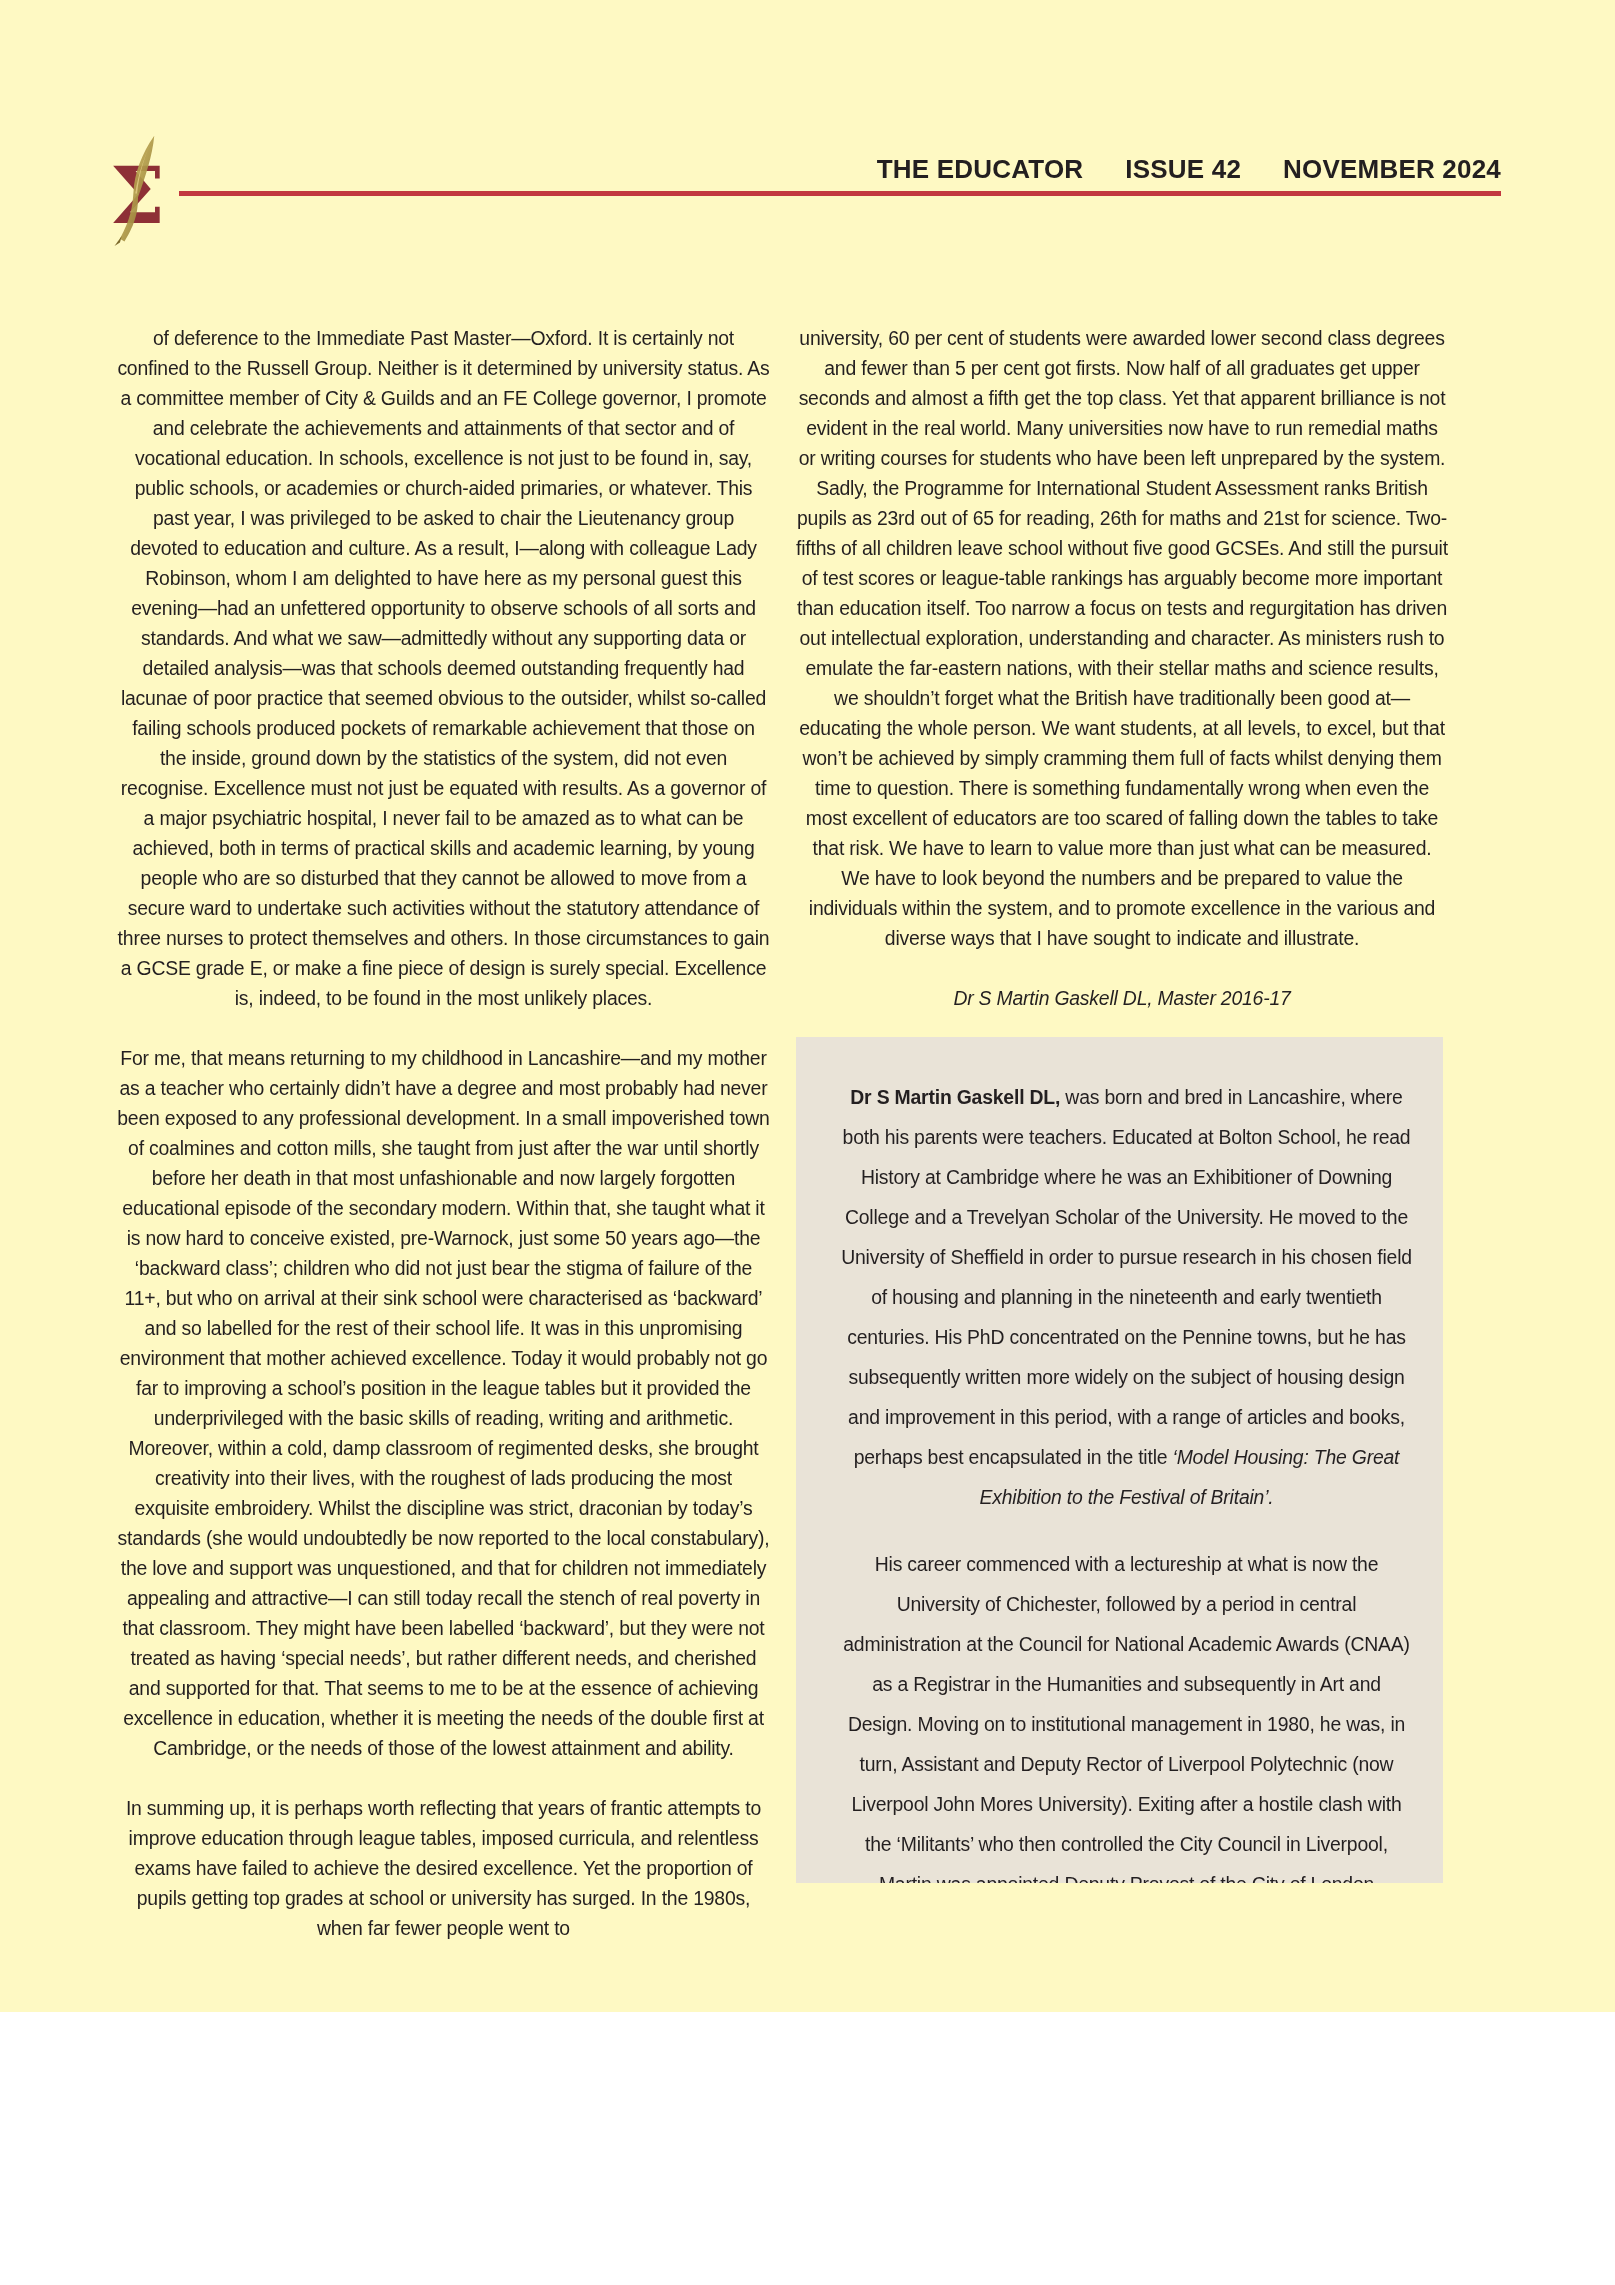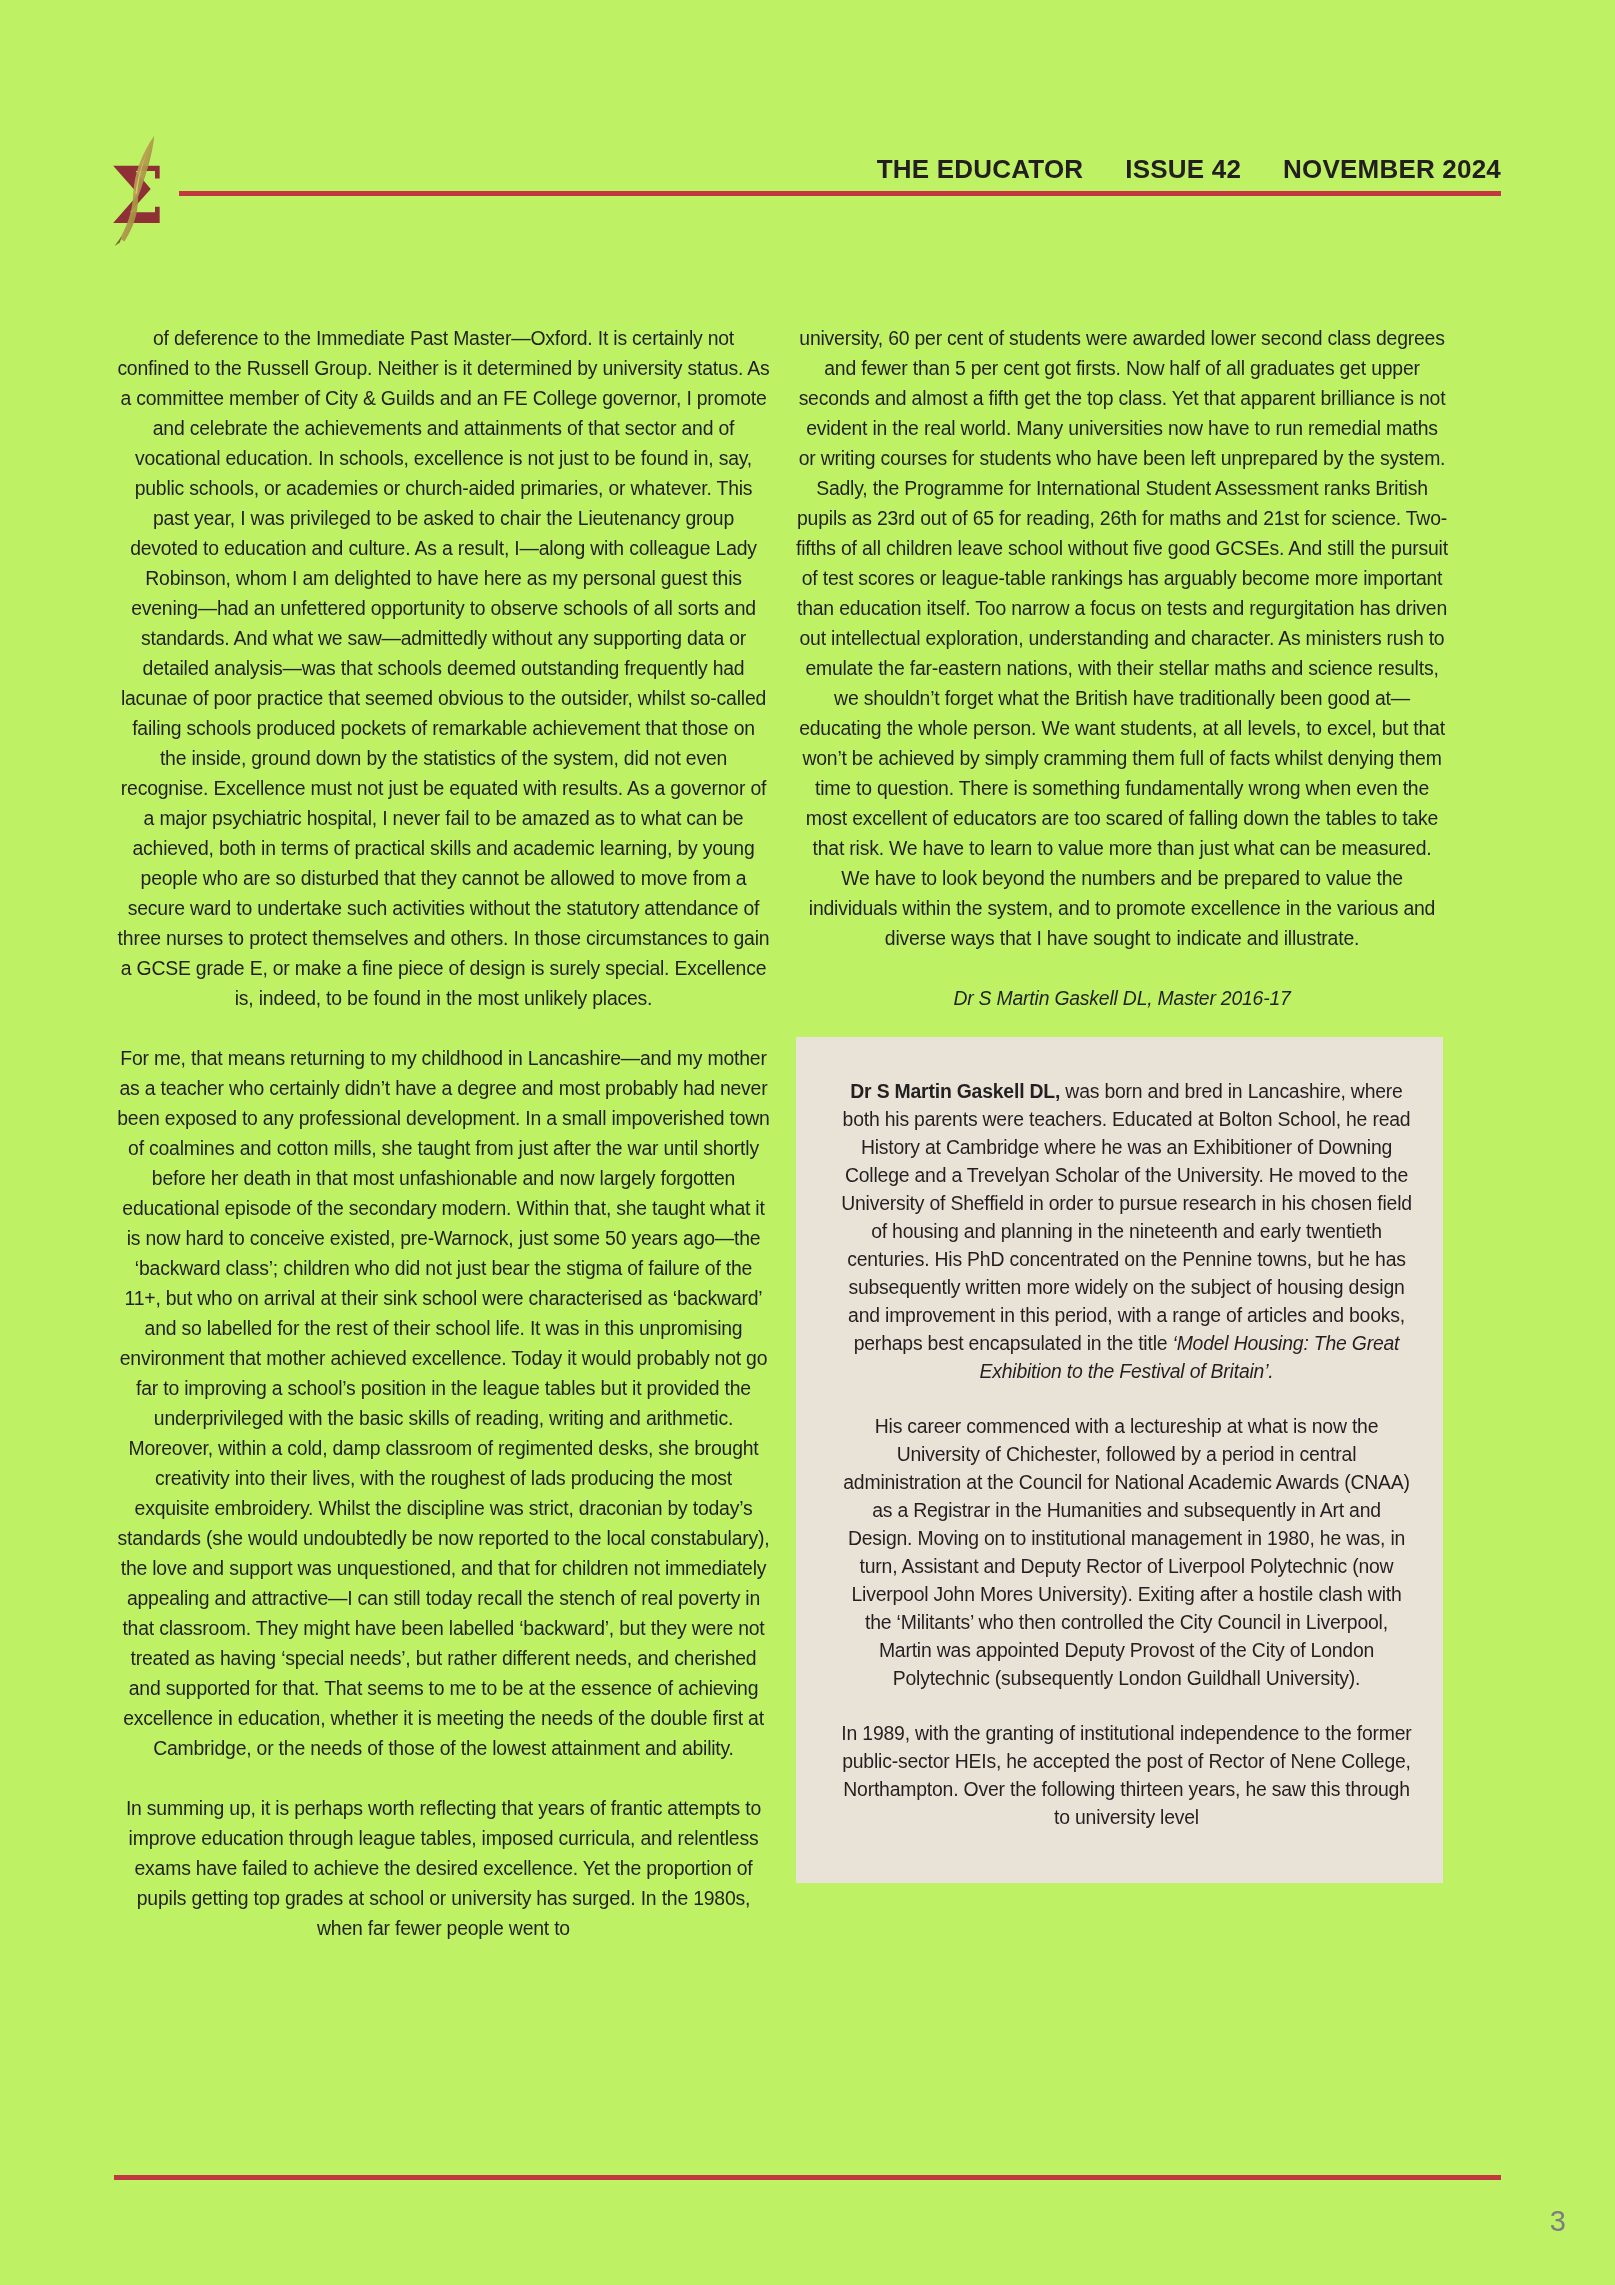--- a/index.html
+++ b/index.html
@@ -1,19 +1,19 @@
 <!DOCTYPE html>
 <html style="font-size:14.5px"><head>
 <meta charset="utf-8">
 <style>
   html,body { margin:0; padding:0; background:#ffffff; }
   .page {
     position:relative;
-    width:1616px; height:2285px;
-    background:#bef264;
+    width:1616px; height:2012px;
+    background:#fef9c3;
     font-family:"Liberation Sans", sans-serif;
     color:#231f20;
     overflow:hidden;
   }
   .logo { position:absolute; left:109px; top:134px; width:58px; height:112px; }
   .header-meta {
     position:absolute; top:154px; right:115px;
     display:flex; gap:42px;
     font-size:26px; font-weight:bold; letter-spacing:0.2px;
     color:#231f20; white-space:nowrap;
@@ -36,21 +36,21 @@
     margin:3.6px 0 0 0 !important;
   }
 
   .bio-box {
     margin-top:23.5px;
     box-sizing:border-box;
     width:647px; height:846px;
     background:#e9e3d7;
     padding:40px 29px 0 43px;
     overflow:hidden;
-    font-size:19.4px; line-height:28px;
+    font-size:19.4px; line-height:40px;
     text-align:justify;
   }
   .bio-box p { margin:0 0 27px 0; }
   .bio-name { font-weight:bold; }
   .bio-title-italic { font-style:italic; }
 
   .page-number {
     position:absolute; top:2205px; right:50px;
     font-size:29px; color:#7c7e80;
   }

